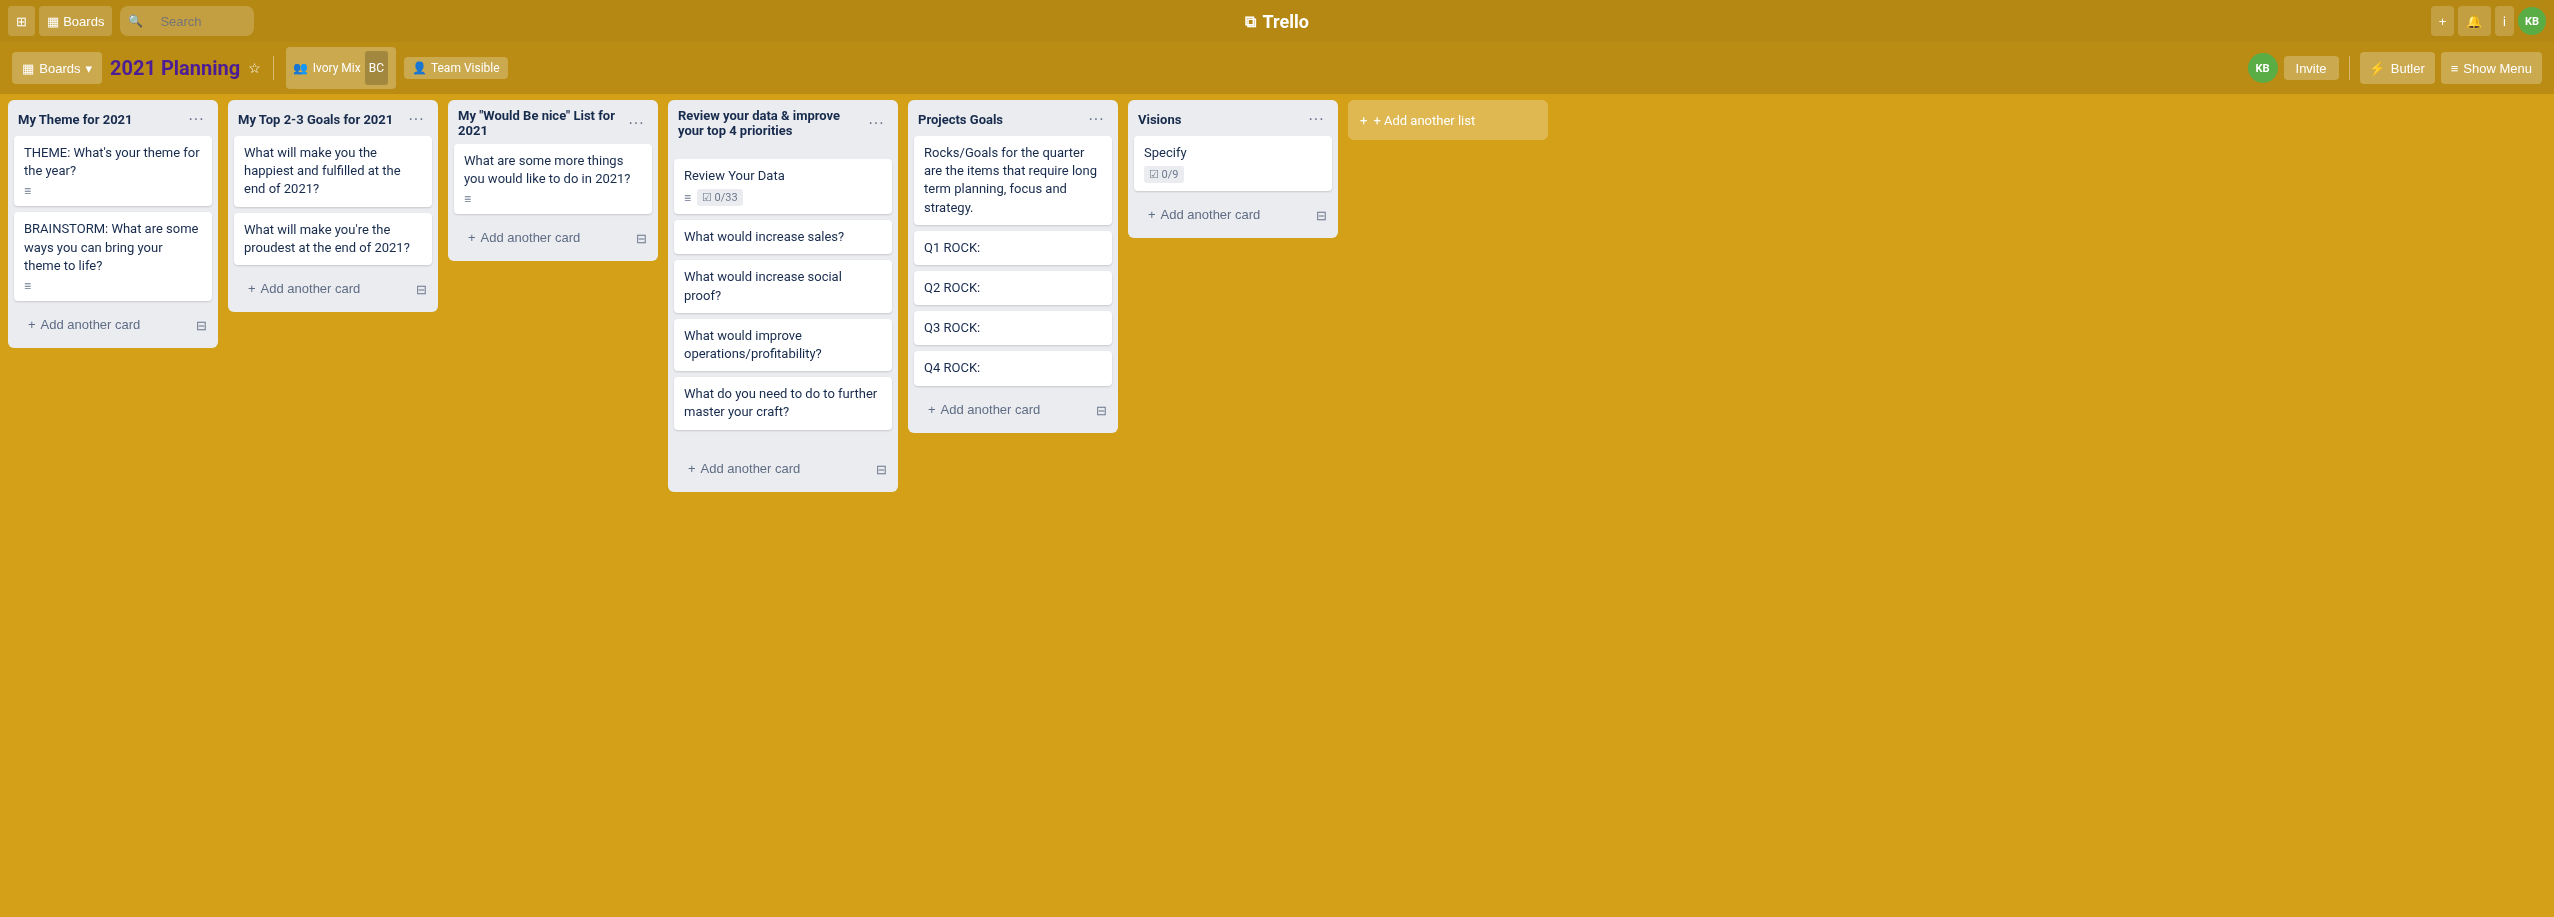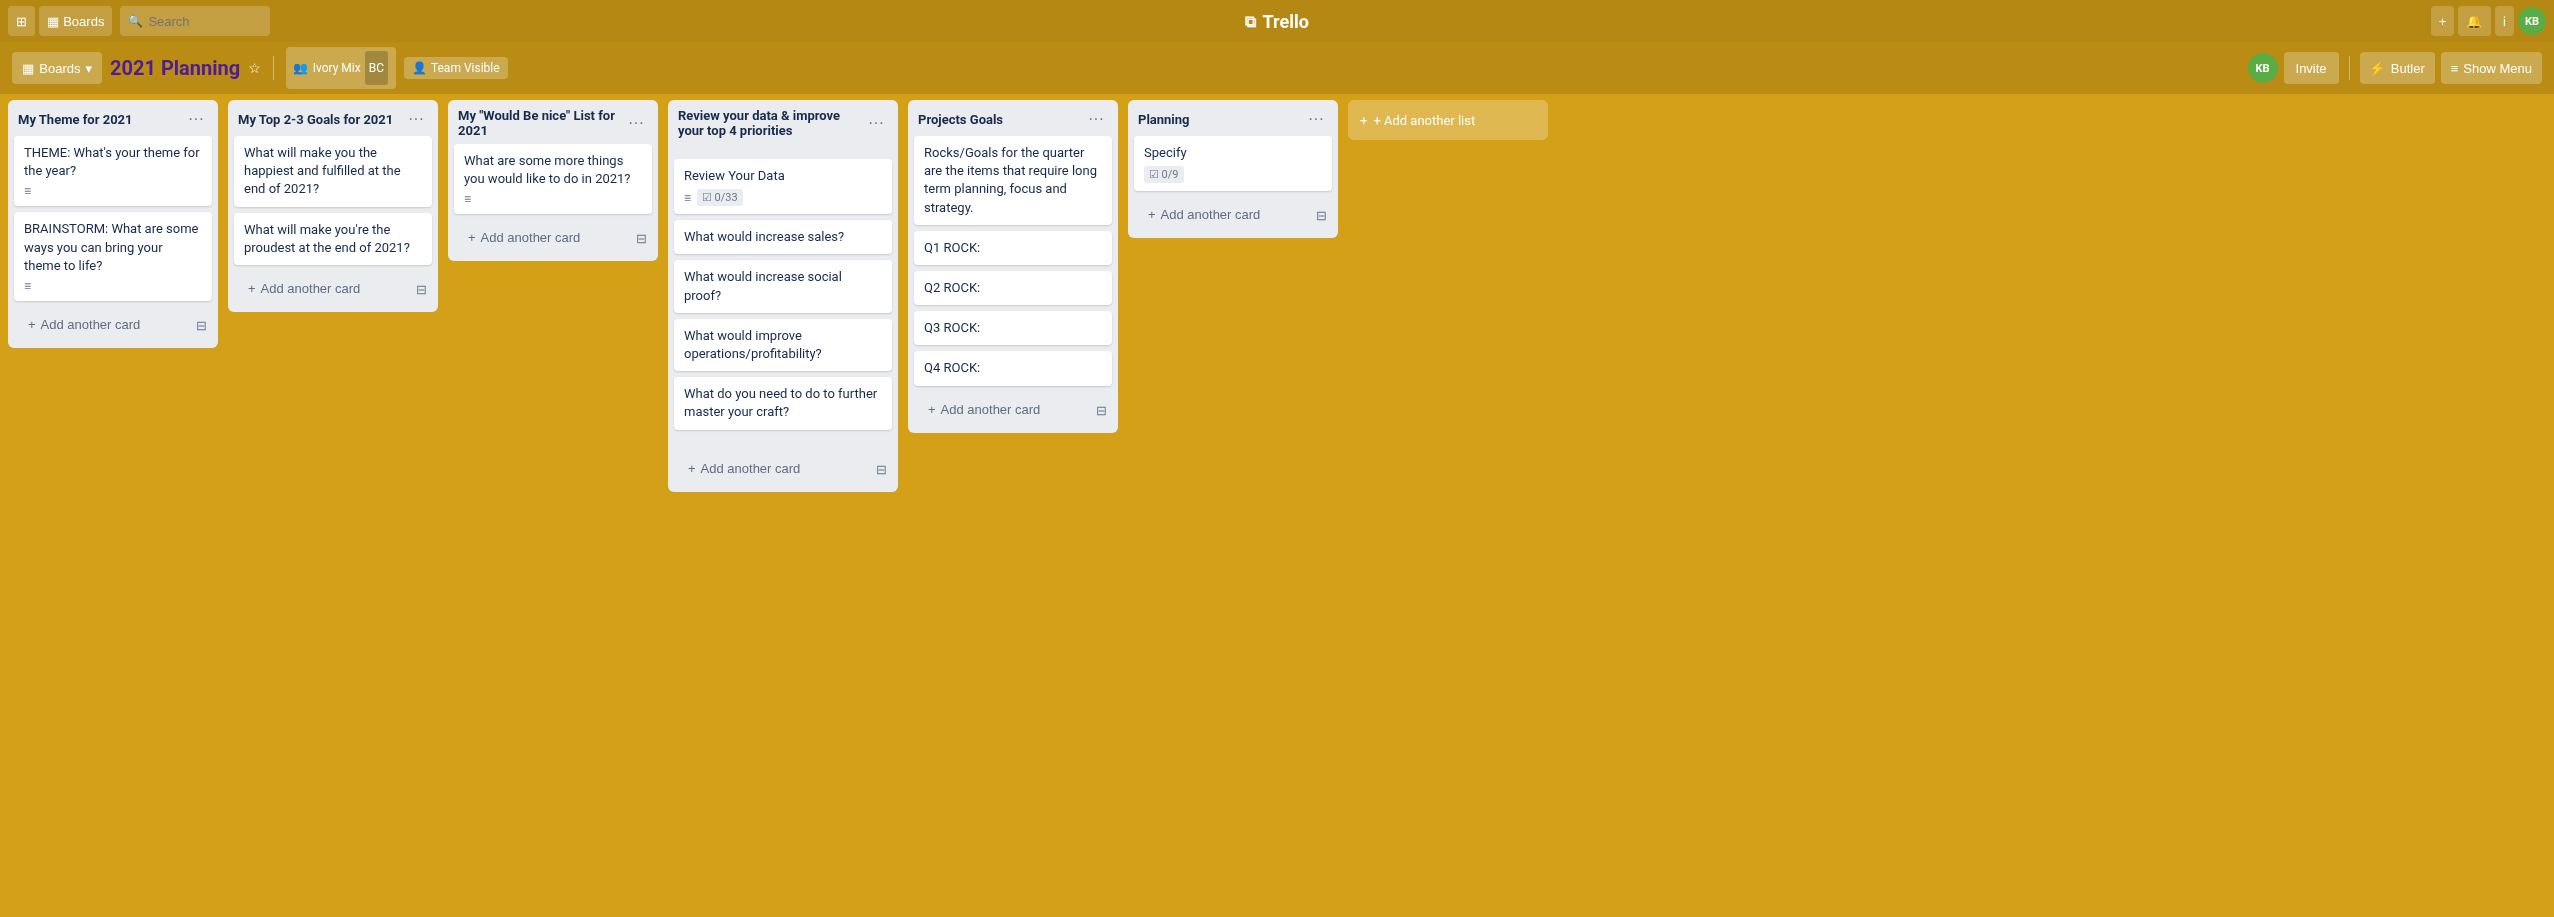--- a/index.html
+++ b/index.html
@@ -109,21 +109,21 @@
       justify-content: center;
     }
     .invite-btn {
       background: rgba(255,255,255,0.25);
       border: none;
       border-radius: 4px;
       color: white;
       font-size: 13px;
       padding: 4px 12px;
       cursor: pointer;
-      height: 32px;
+      height: 24px;
     }
 
     
     .board-content {
       display: flex;
       align-items: flex-start;
       padding: 6px 8px;
       gap: 10px;
       overflow-x: auto;
       height: calc(100vh - 94px);
@@ -257,21 +257,21 @@
 
 <nav class="top-nav">
   <button class="nav-icon-btn">
     <span>⊞</span>
   </button>
   <button class="nav-icon-btn">
     <span>▦</span>
     <span>Boards</span>
   </button>
   <div style="position:relative; margin-left:4px;">
-    <input type="text" class="nav-icon-btn" style="width: 150px; padding-left: 28px; cursor: text;" placeholder="Search">
+    <input type="text" class="nav-icon-btn" style="width: 134px; padding-left: 40px; cursor: text; border-radius: 8px;" placeholder="Search">
     <span style="position:absolute; left:8px; top:50%; transform:translateY(-50%); color:white; font-size:12px;">🔍</span>
   </div>
   <div class="nav-logo">
     <span style="font-size:16px;">⧉</span>
     <span>Trello</span>
   </div>
   <div class="nav-right">
     <button class="nav-icon-btn">
       <span>+</span>
     </button>
@@ -439,21 +439,21 @@
           <div class="card-text">Q4 ROCK:</div>
         </div>
       </div>
       <div class="footer-add-card">
         <button class="add-card-btn"><span>+</span> Add another card</button>
         <span class="add-card-archive">⊟</span>
       </div>
     </div>
     <div class="list">
       <div class="list-header">
-        <div class="list-title">Planning</div>
+        <div class="list-title">Visions</div>
         <button class="list-menu-btn">···</button>
       </div>
       <div class="list-cards">
         <div class="card">
           <div class="card-text">Specify</div>
           <div class="card-meta">
             <span class="card-badge">☑ 0/9</span>
           </div>
         </div>
       </div>

